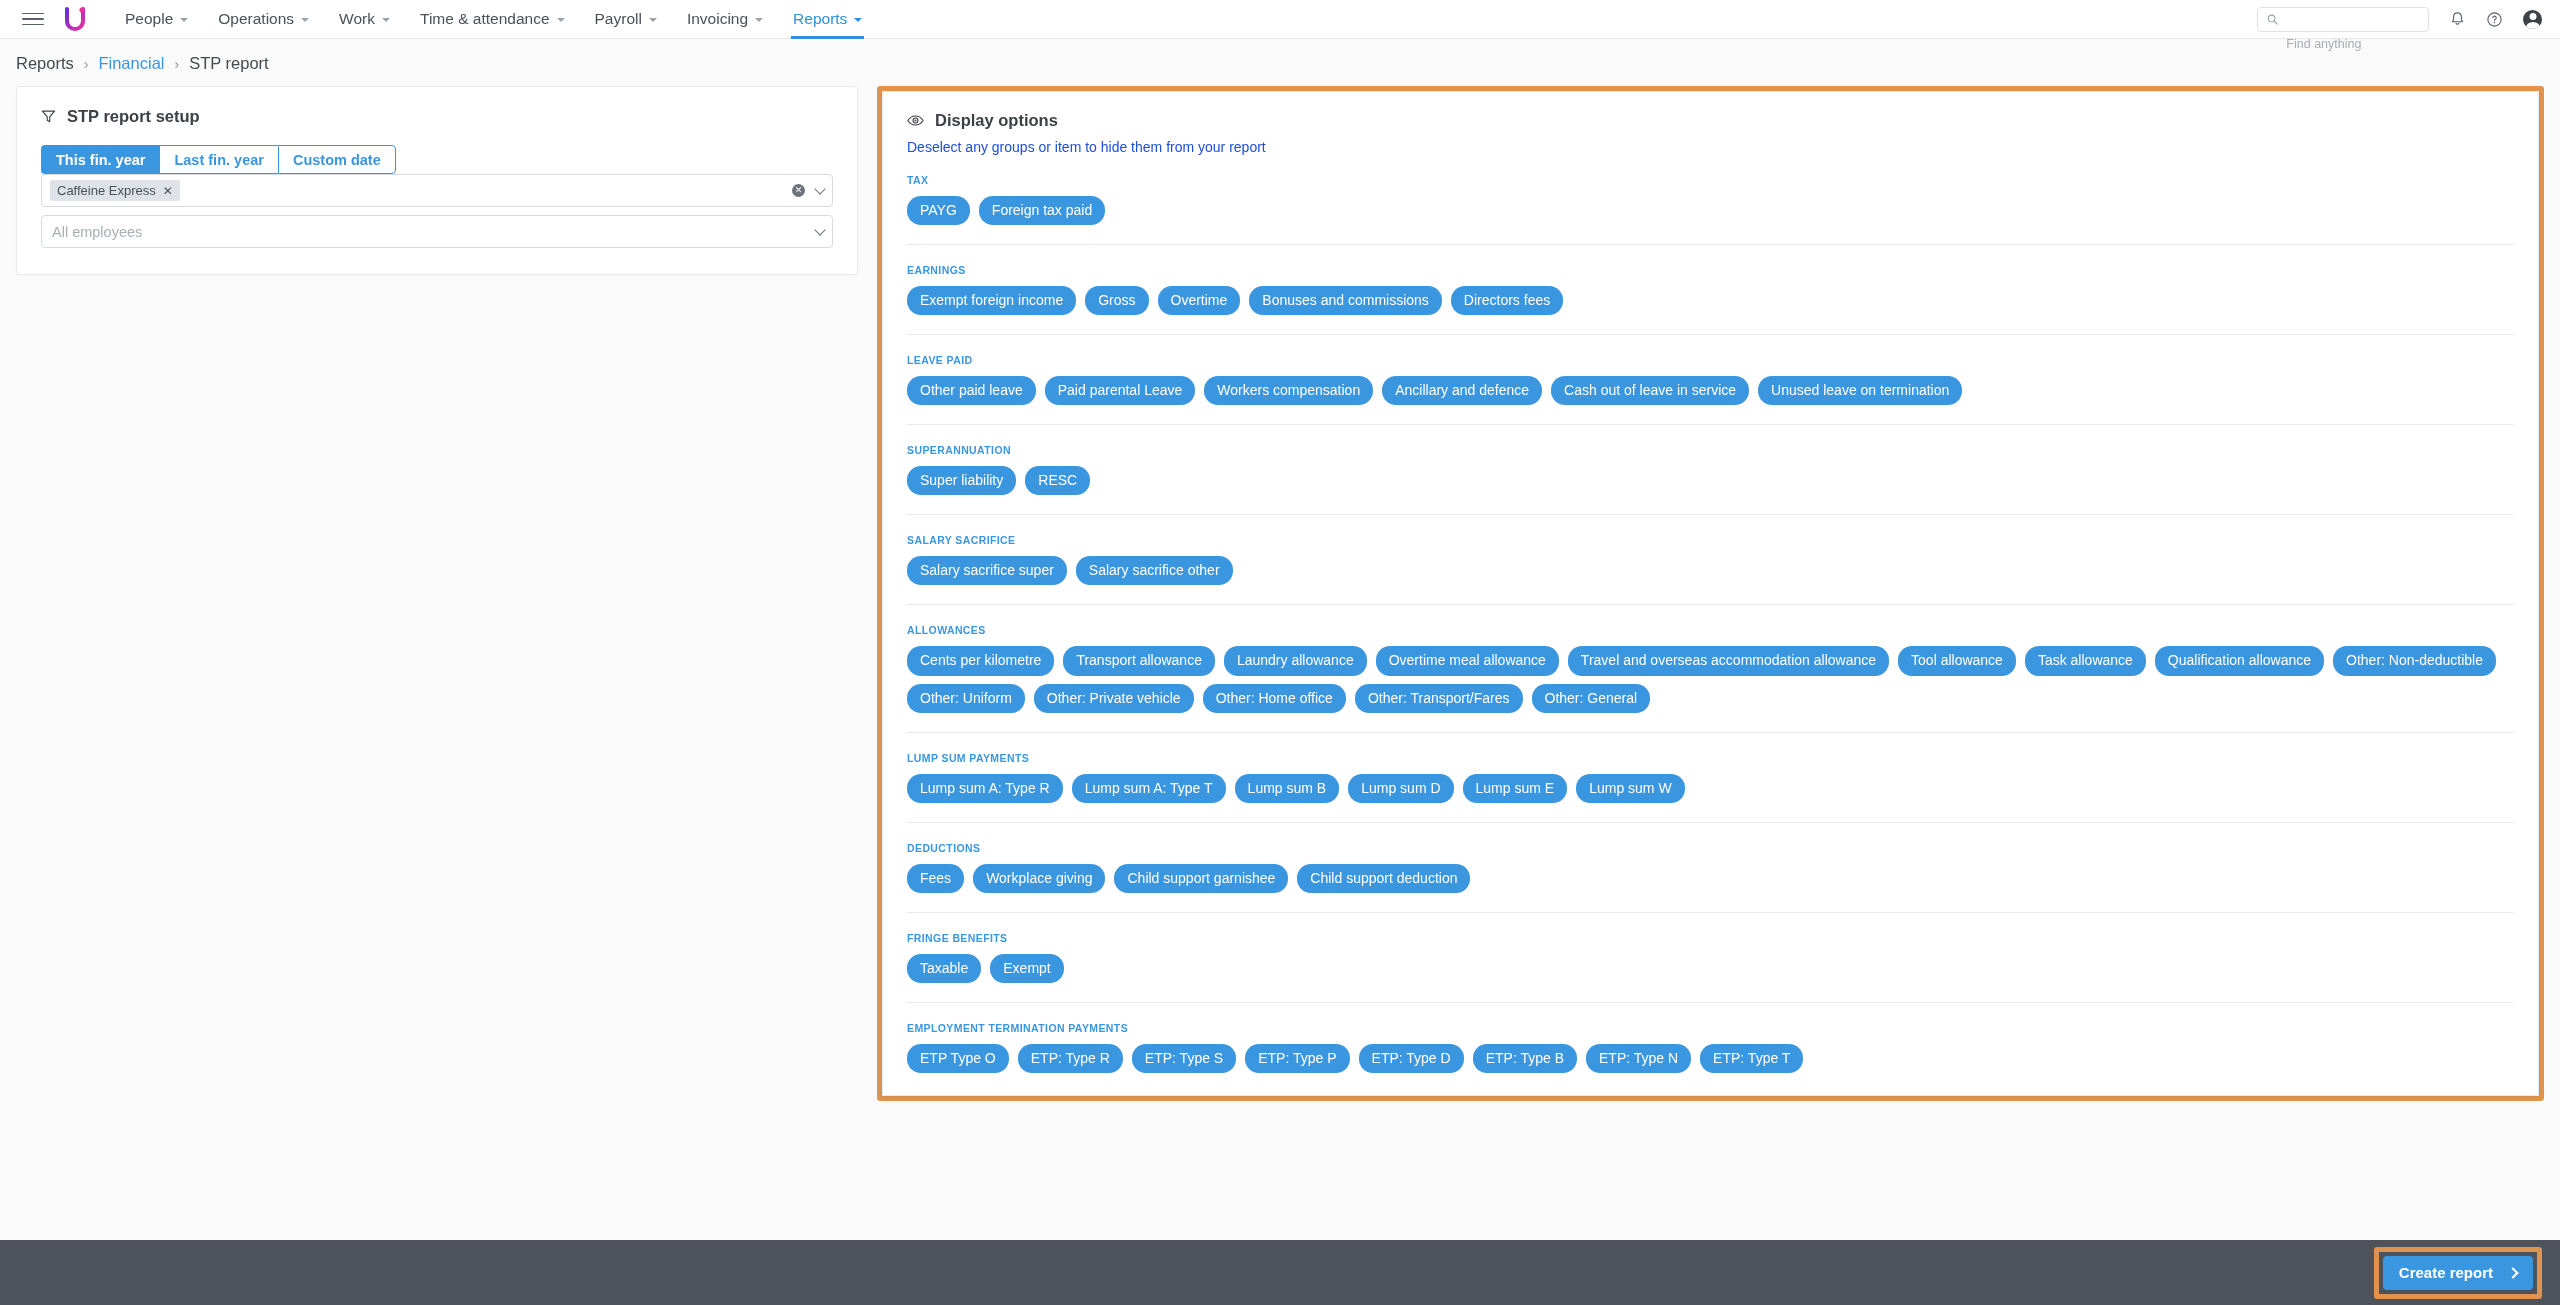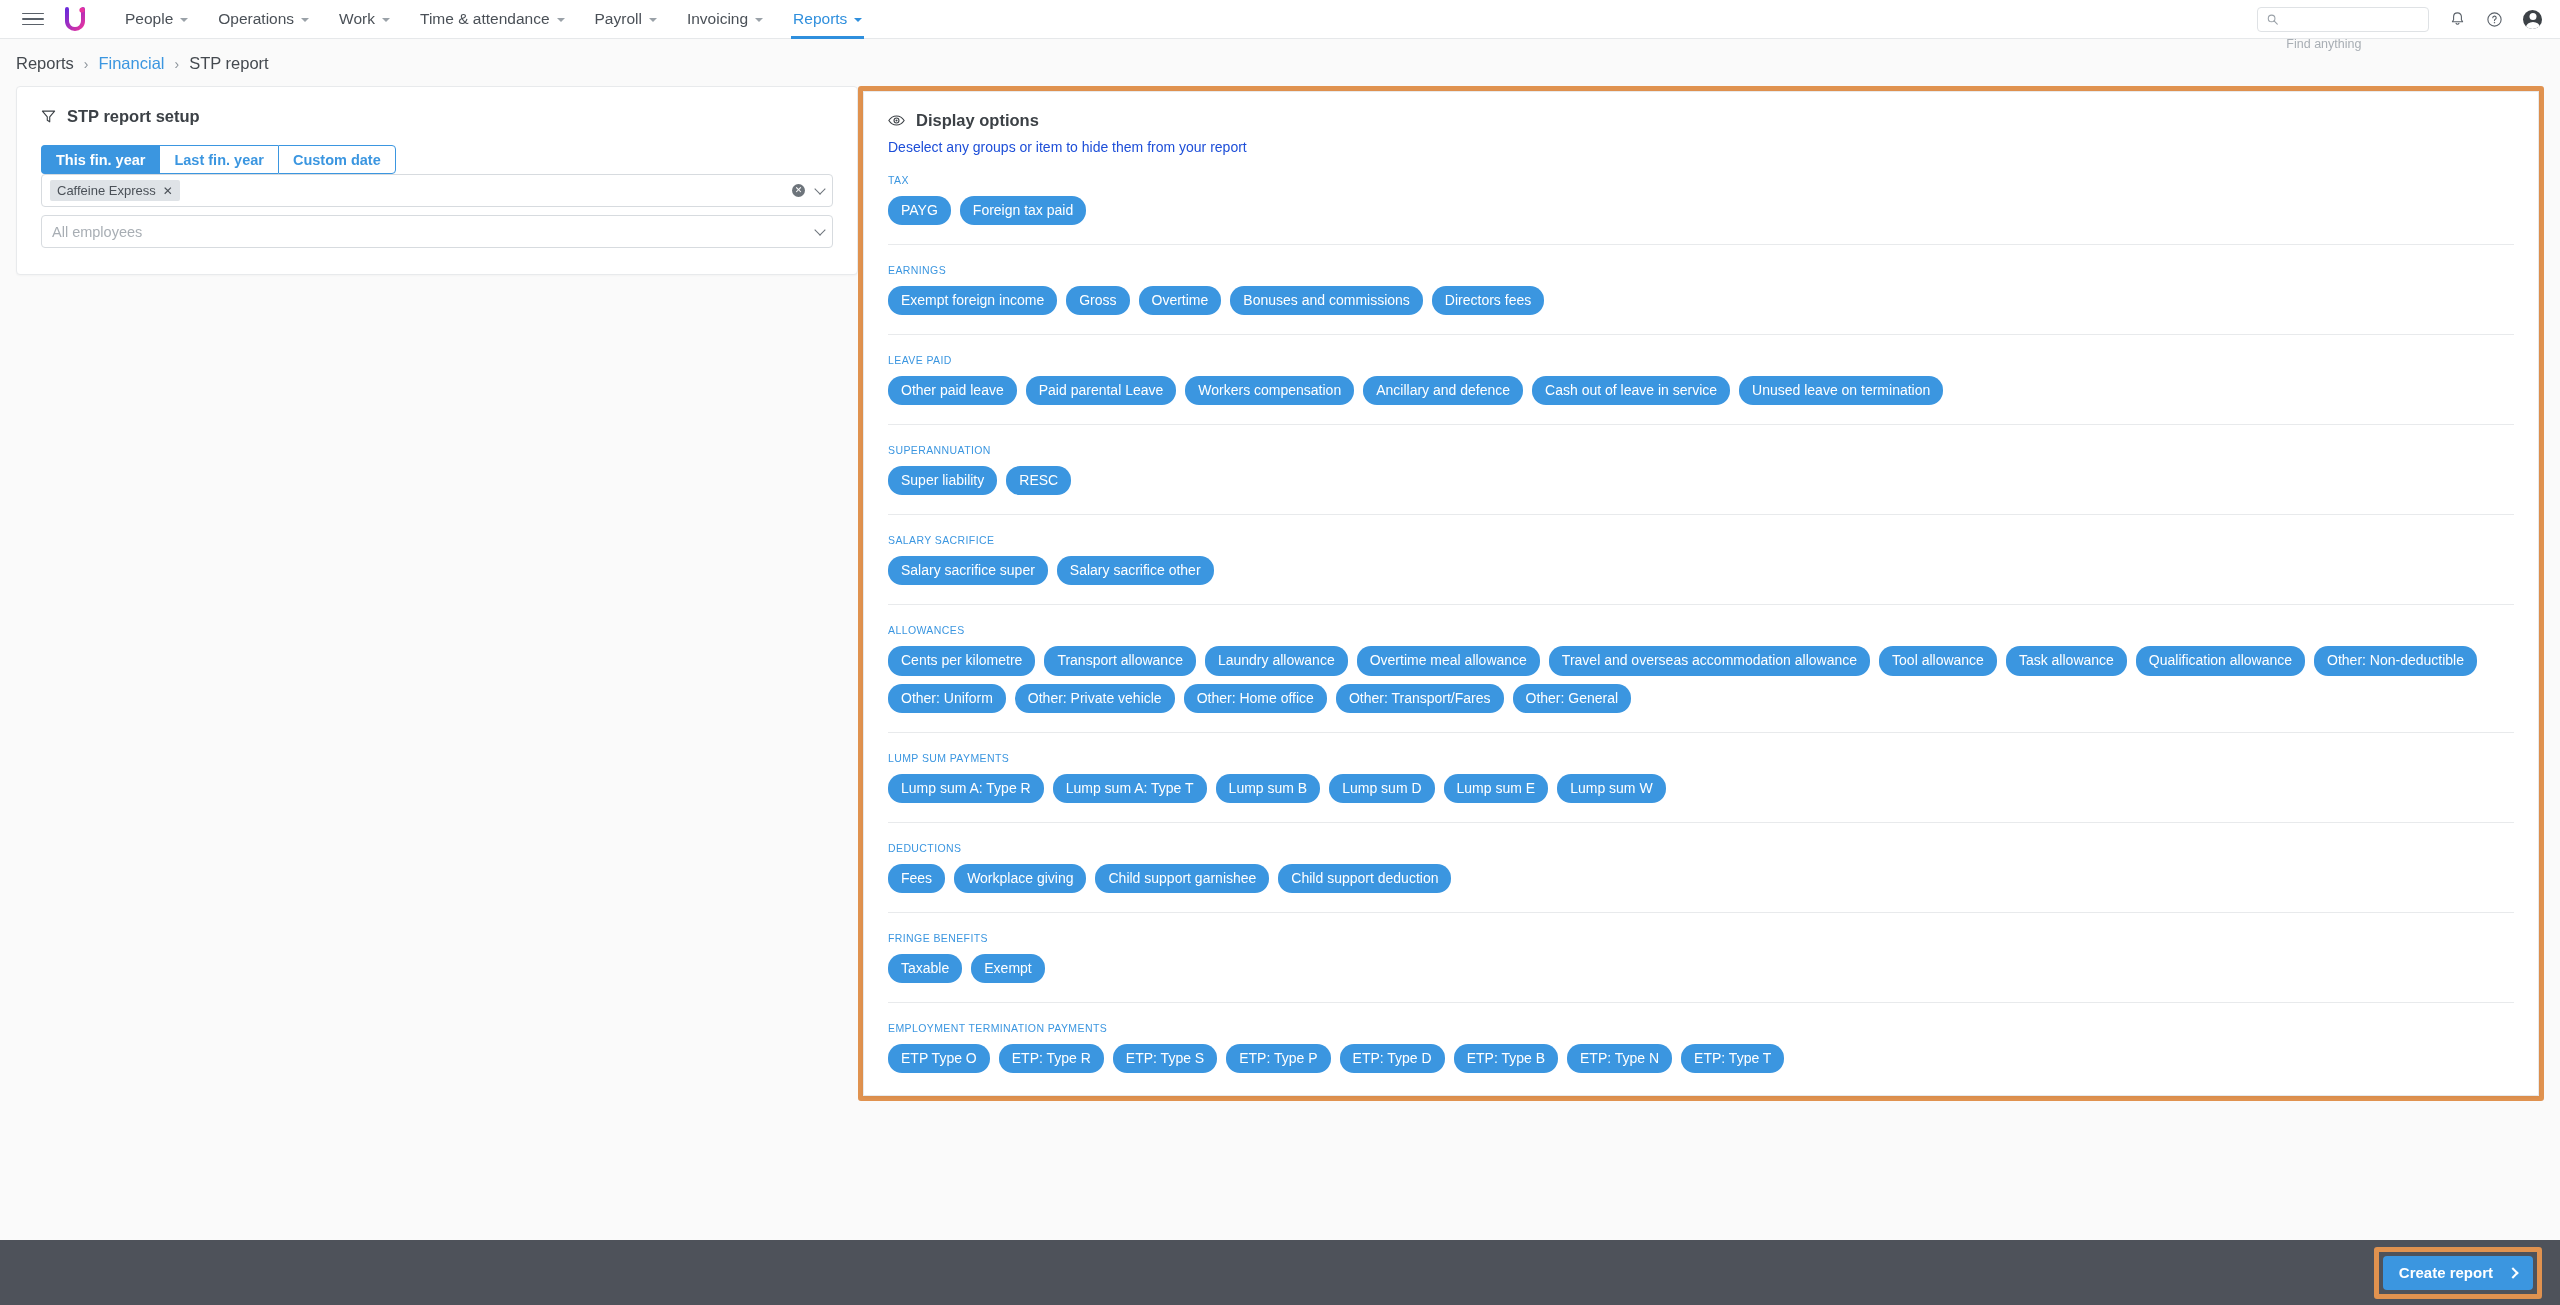--- a/index.html
+++ b/index.html
@@ -172,20 +172,21 @@
     width: 8px; height: 8px;
     border-right: 1.6px solid #6d747b;
     border-bottom: 1.6px solid #6d747b;
     transform: rotate(45deg);
     margin-top: -4px;
     cursor: pointer;
   }
 
   
   .display-panel-wrap {
+    margin-left: 19px;
     border: 5px solid #e0924f;
     border-radius: 3px;
     flex: 1;
   }
   .display-panel {
     background: #fff;
     border: 1px solid #e8eaec;
     padding: 19px 24px 22px 24px;
     box-shadow: 0 1px 3px rgba(0,0,0,0.05);
   }
@@ -193,21 +194,21 @@
     display: flex; align-items: center; gap: 11px;
     font-size: 16.5px; font-weight: bold; color: #3c4146;
   }
   .panel-sub {
     font-size: 14px; color: #1d4ed8;
     margin-top: 9px; margin-left: 0;
   }
   .group { padding-top: 19px; }
   .group + .group { border-top: 1px solid #e8eaec; margin-top: 19px; }
   .group-label {
-    font-size: 10.5px; font-weight: normal; letter-spacing: 0.4px;
+    font-size: 10.5px; font-weight: bold; letter-spacing: 0.4px;
     color: #3b96e0; text-transform: uppercase;
     margin-bottom: 10px;
   }
   .chips { display: flex; flex-wrap: wrap; gap: 8px 9px; }
   .chip {
     background: #3b96e0;
     color: #fff;
     border-radius: 14px;
     padding: 6px 13px 7px 13px;
     font-size: 14px;

